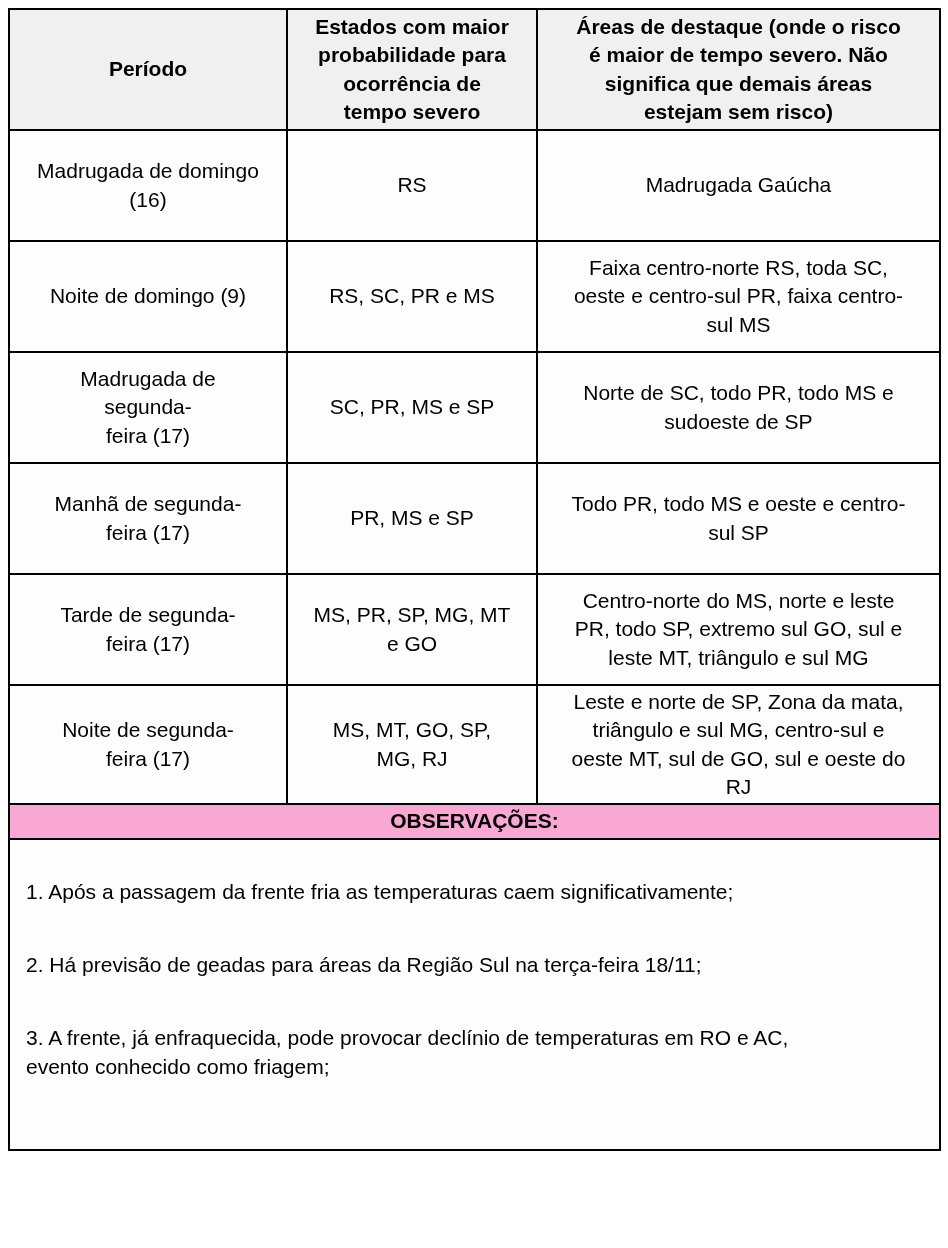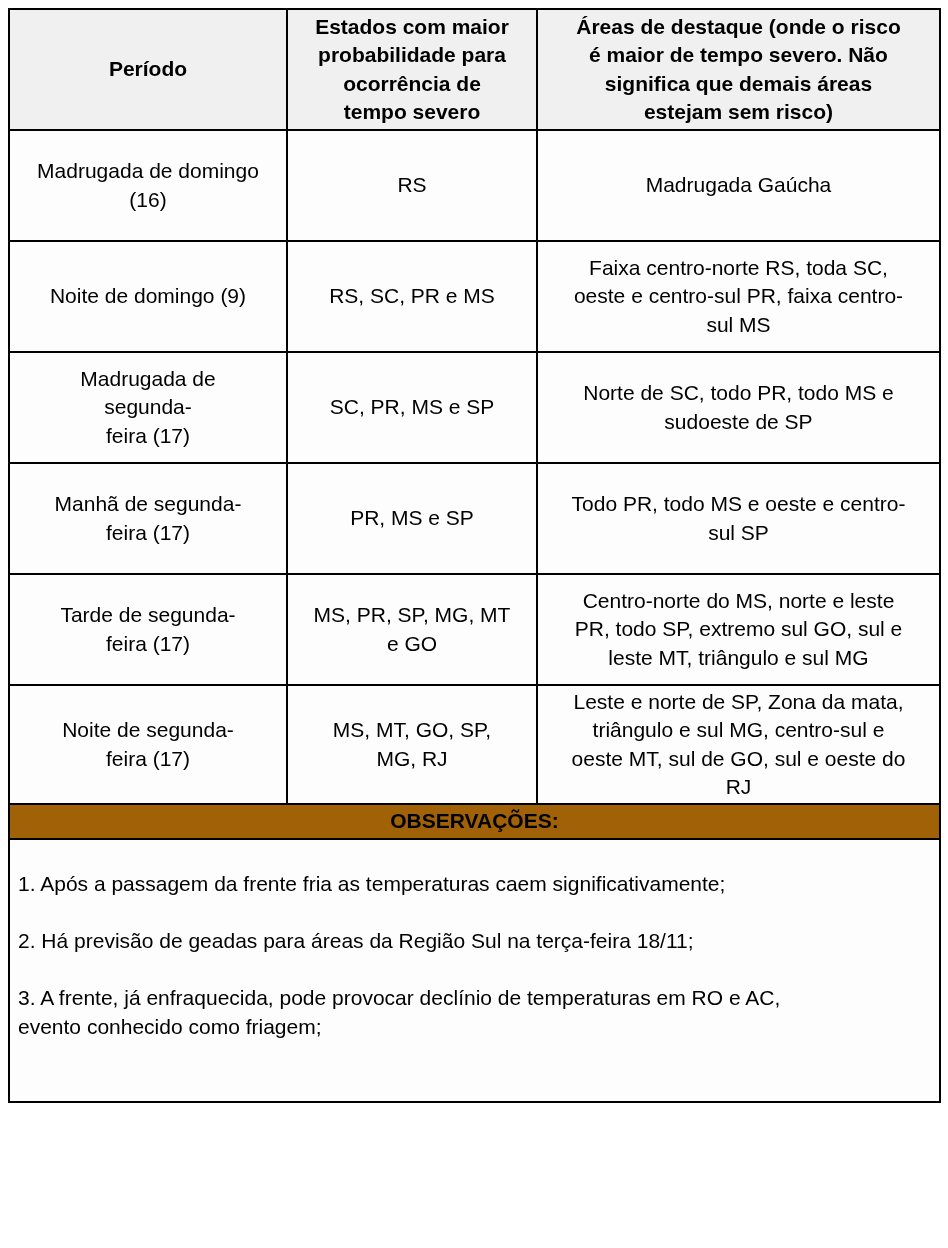--- a/index.html
+++ b/index.html
@@ -34,32 +34,32 @@
     overflow: hidden;
   }
   tr.header-row { height: 121px; }
   tr.header-row th {
     background: #f0f0f0;
     font-weight: bold;
   }
   tr.data-row { height: 111px; }
   tr.obs-title-row { height: 26px; }
   td.obs-title {
-    background: #a16207;
+    background: #f9a8d4;
     font-weight: bold;
   }
   td.notes {
     text-align: left;
     vertical-align: top;
     padding: 2px 8px;
     line-height: 1.36;
     height: 171px;
   }
   td.notes p {
-    margin: 0;
+    margin: 8px;
     padding: 0;
     white-space: pre-line;
   }
 </style>
 </head>
 <body>
 
 <table class="forecast">
   <colgroup>
     <col class="c1">

